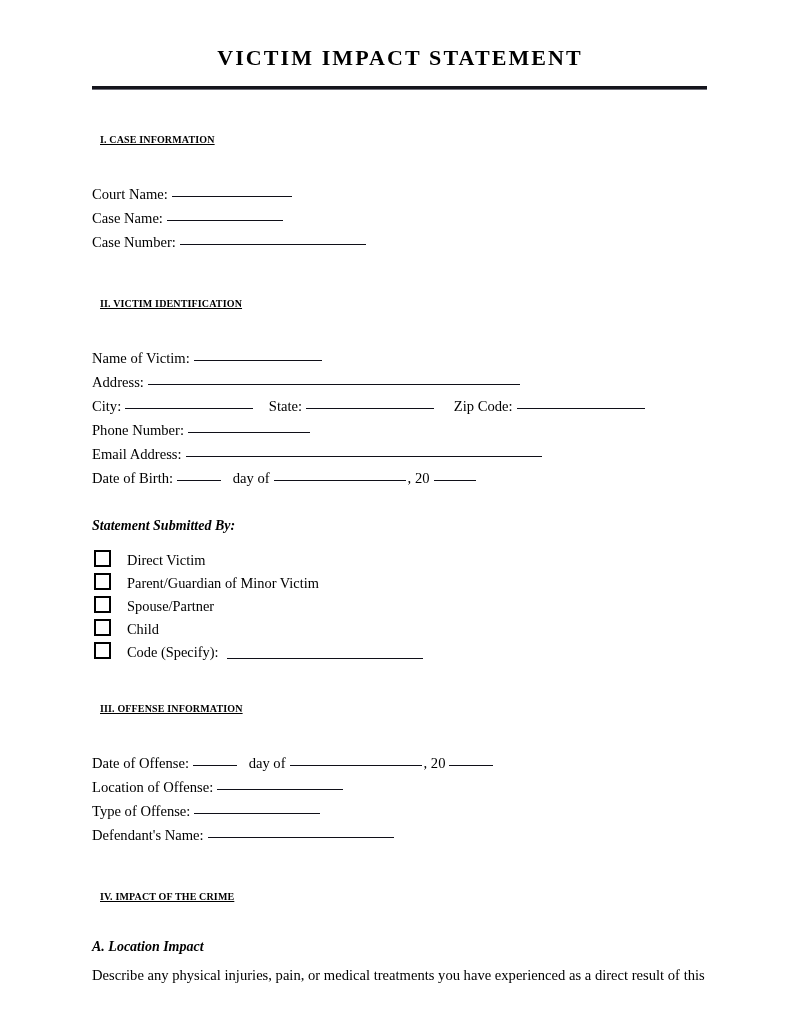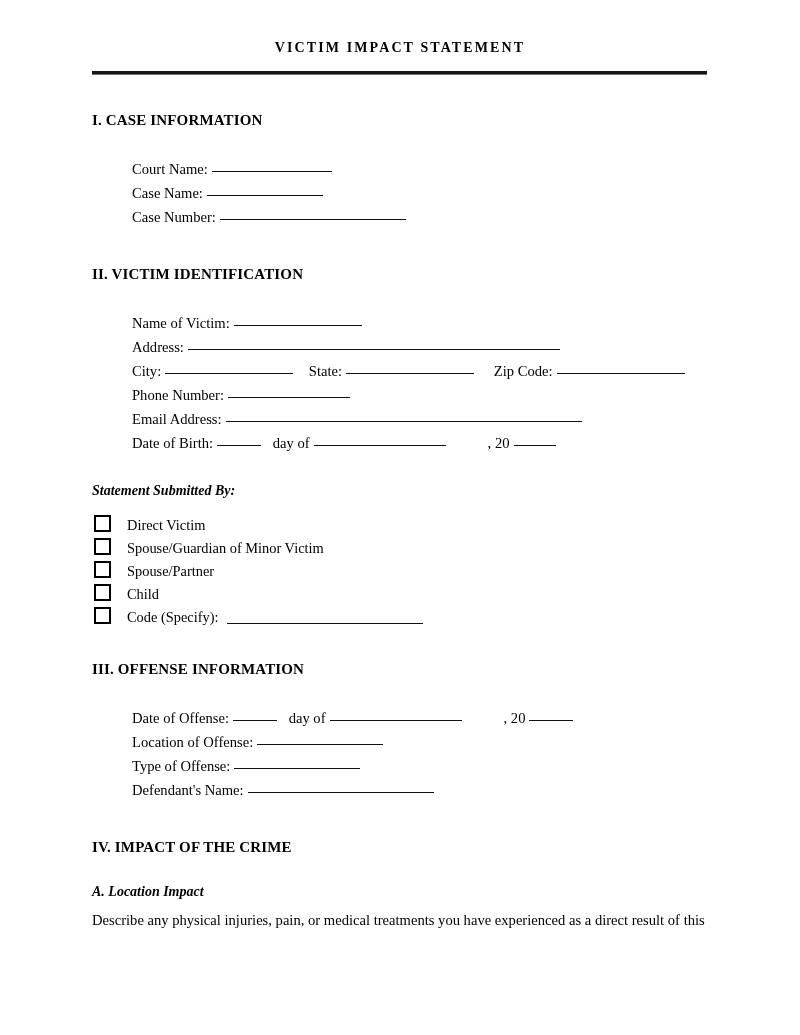--- a/index.html
+++ b/index.html
@@ -22,62 +22,62 @@
   .sheet {
     position: absolute;
     left: 92px;
     top: 0;
     width: 616px;
   }
 
   
   .doc-title {
     text-align: center;
-    font-size: 14px;
+    font-size: 22px;
     font-weight: bold;
     letter-spacing: 2.1px;
-    margin: 2px;
+    margin: 8px;
     padding-top: 38px;
     line-height: 1.1;
     font-family: "Liberation Serif", "DejaVu Serif", serif;
   }
   .title-rule {
     margin-top: 16px;
     height: 3px;
     background: #15151c;
     border-bottom: 1px solid #6e6e78;
     width: 615px;
   }
 
   
   .section-heading {
-    font-size: 15px;
+    font-size: 10px;
     font-weight: bold;
     letter-spacing: 0.15px;
-    margin: 0;
+    margin: 8px;
     line-height: 1.2;
+    text-decoration: underline;
   }
   .sub-heading {
     font-size: 14px;
     font-weight: bold;
     margin: 0;
     line-height: 1.2;
     font-style: italic;
   }
 
   
   .field-row {
     font-size: 14.6px;
     line-height: 24px;
     white-space: nowrap;
     display: block;
   }
   .field-label {
     font-size: 14.6px;
-    margin-left: 40px;
   }
   .blank {
     display: inline-block;
     vertical-align: 2px;
     border-bottom: 1.6px solid #101018;
     height: 0;
     margin: 0 2px 0 4px;
   }
 
   
@@ -171,21 +171,21 @@
     <h3 class="sub-heading">Statement Submitted By:</h3>
 
     <div class="gap-xs"></div>
 
     <div class="check-row">
       <span class="checkbox"></span>
       <span class="check-label">Direct Victim</span>
     </div>
     <div class="check-row">
       <span class="checkbox"></span>
-      <span class="check-label">Spouse/Guardian of Minor Victim</span>
+      <span class="check-label">Parent/Guardian of Minor Victim</span>
     </div>
     <div class="check-row">
       <span class="checkbox"></span>
       <span class="check-label">Spouse/Partner</span>
     </div>
     <div class="check-row">
       <span class="checkbox"></span>
       <span class="check-label">Child</span>
     </div>
     <div class="check-row">

